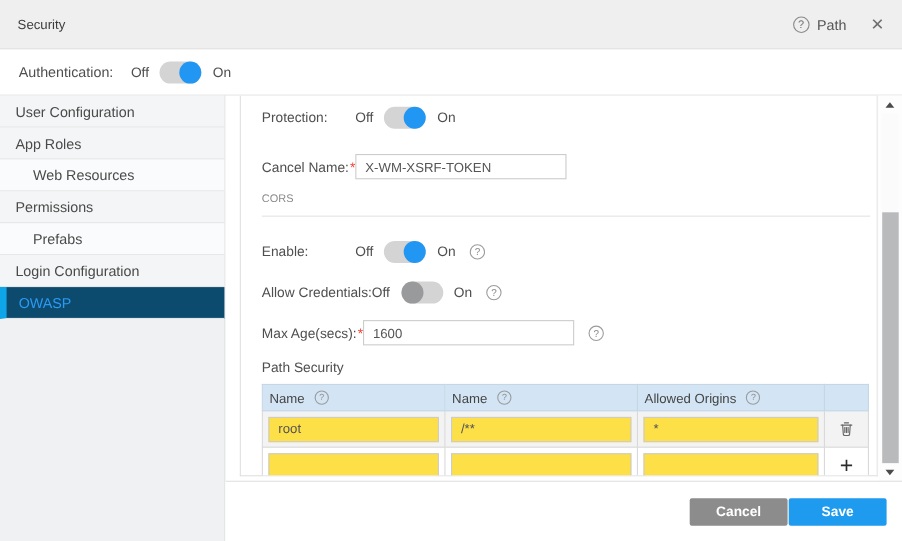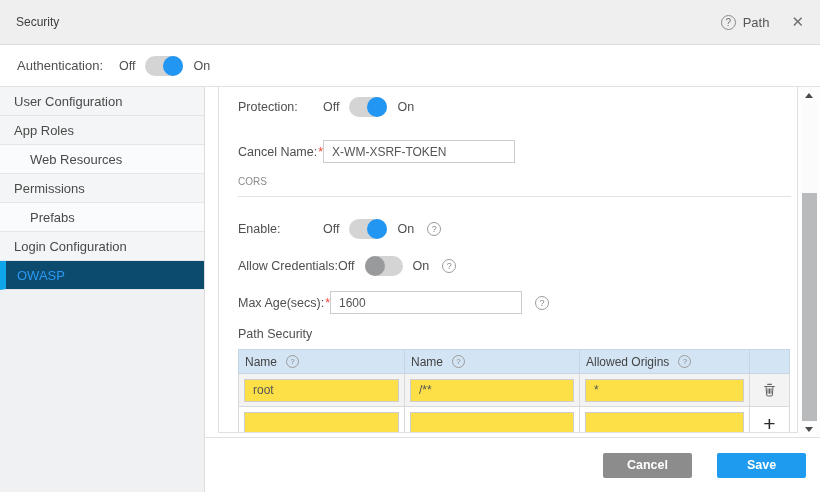--- a/index.html
+++ b/index.html
@@ -65,21 +65,21 @@
   .plus-btn { font-size:21px; font-weight:300; color:#2b2b2b; line-height:1; }
 
   
   .scrollbar { flex:0 0 22px; display:flex; flex-direction:column; align-items:center; padding:6px 0 5px 0; background:#fdfdfd; }
   .sb-arrow-up { width:0; height:0; border-left:4px solid transparent; border-right:4px solid transparent; border-bottom:5px solid #4a4a4a; cursor:pointer; }
   .sb-arrow-down { width:0; height:0; border-left:4px solid transparent; border-right:4px solid transparent; border-top:5px solid #4a4a4a; cursor:pointer; }
   .sb-track { flex:1; width:15px; position:relative; background:#fbfbfb; margin:5px 0; }
   .sb-thumb { position:absolute; top:90px; height:228px; left:0; width:15px; background:#b9babc; cursor:grab; }
 
   
-  .footer { flex:0 0 55px; border-top:1px solid #e0e0e0; display:flex; align-items:center; justify-content:flex-end; padding-right:14px; gap:25px; background:#fff; }
+  .footer { flex:0 0 55px; border-top:1px solid #e0e0e0; display:flex; align-items:center; justify-content:flex-end; padding-right:14px; gap:1px; background:#fff; }
   .btn { height:25px; min-width:89px; font-size:12.5px; color:#fff; border:none; border-radius:2px; font-weight:bold; cursor:pointer; font-family:"Liberation Sans", sans-serif; }
   .btn-cancel { background:#8c8c8c; }
   .btn-save { background:#1e9bef; }
 </style>
 </head>
 <body>
 
 <div class="dialog">
 
   <div class="header">

